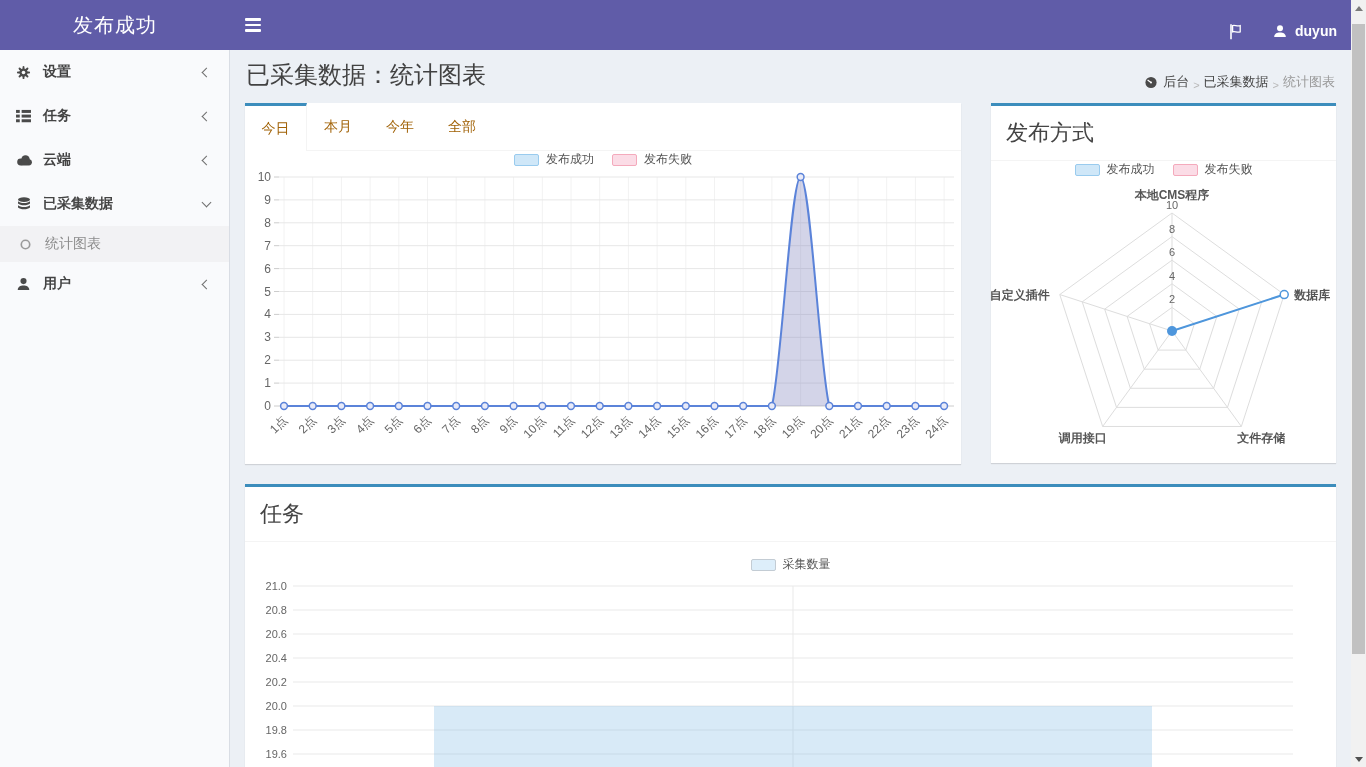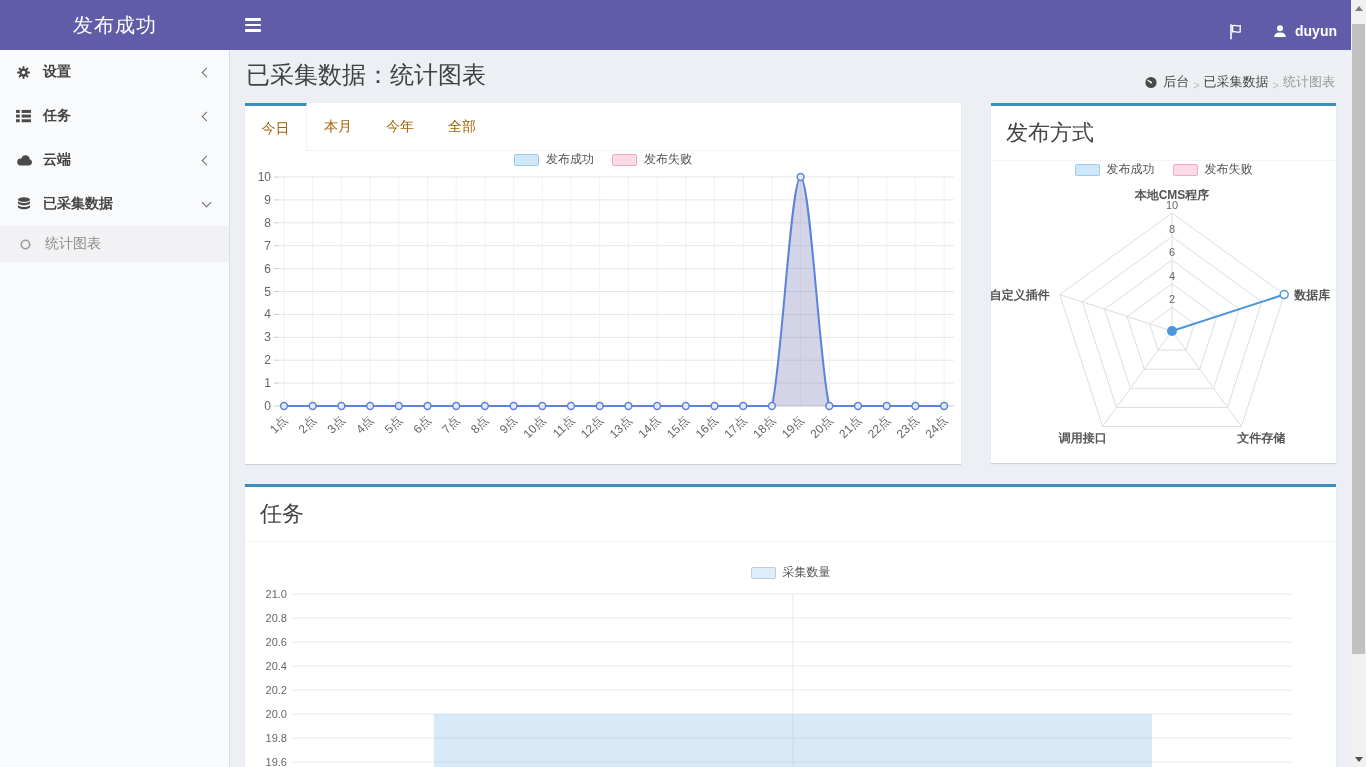--- a/index.html
+++ b/index.html
@@ -49,21 +49,21 @@
 
   .panel-header{padding:12px 15px;font-size:22px;color:#444;border-bottom:1px solid #f4f4f4}
 
   .legend-row{display:flex;justify-content:center;align-items:center;font-size:12px;color:#555}
   .legend-row .item{display:flex;align-items:center;margin:0 9px}
   .legend-row .swatch{width:25px;height:12px;border-radius:2px;margin-right:7px}
 
   #line-chart{display:block;margin-top:2px}
   #radar-chart{display:block;margin-top:4px}
   #bar-chart{display:block;margin-top:2px}
-  .legend-tasks{margin-top:22px}
+  .legend-tasks{margin-top:14px}
 
   
   .scrollbar{position:absolute;right:0;top:0;width:15px;height:767px;background:#f1f1f1;z-index:40}
   .sb-thumb{position:absolute;left:1px;top:24px;width:13px;height:630px;background:#c1c1c1;cursor:pointer}
   .sb-arrow{position:absolute;left:0;width:15px;height:16px;display:flex;align-items:center;justify-content:center;cursor:pointer}
   .sb-arrow.up{top:0}
   .sb-arrow.down{bottom:0}
   .tri-up{width:0;height:0;border-left:4px solid transparent;border-right:4px solid transparent;border-bottom:5px solid #7a7a7a}
   .tri-down{width:0;height:0;border-left:4px solid transparent;border-right:4px solid transparent;border-top:5px solid #505050}
 
@@ -165,20 +165,30 @@
     <div class="submenu-item">
       <span class="menu-icon">
         <svg width="11" height="11" viewBox="0 0 12 12">
             <circle cx="6" cy="6" r="4.6" fill="none" stroke="#9a9a9a" stroke-width="1.8"></circle>
           </svg>
       </span>
       <span class="menu-label">统计图表</span>
     </div>
   </div>
 
+  <div class="menu-item">
+    <span class="menu-icon">
+      <svg width="13" height="14" viewBox="0 0 14 15">
+        <circle cx="7" cy="4.4" r="3.3" fill="#4a4a4a"></circle>
+        <path d="M.8 14c0-3.4 2.8-4.8 6.2-4.8s6.2 1.4 6.2 4.8z" fill="#4a4a4a"></path>
+      </svg>
+    </span>
+    <span class="menu-label">用户</span>
+    <span class="chev left"></span>
+  </div>
 
 </div>
 
 <div class="content">
   <h1 class="page-title">已采集数据：统计图表</h1>
 
   <div class="breadcrumb">
     <span class="bc-link">
       <svg width="14" height="13" viewBox="0 0 14 13">
         <circle cx="7" cy="6.5" r="5.6" fill="#4a4a4a"></circle>

